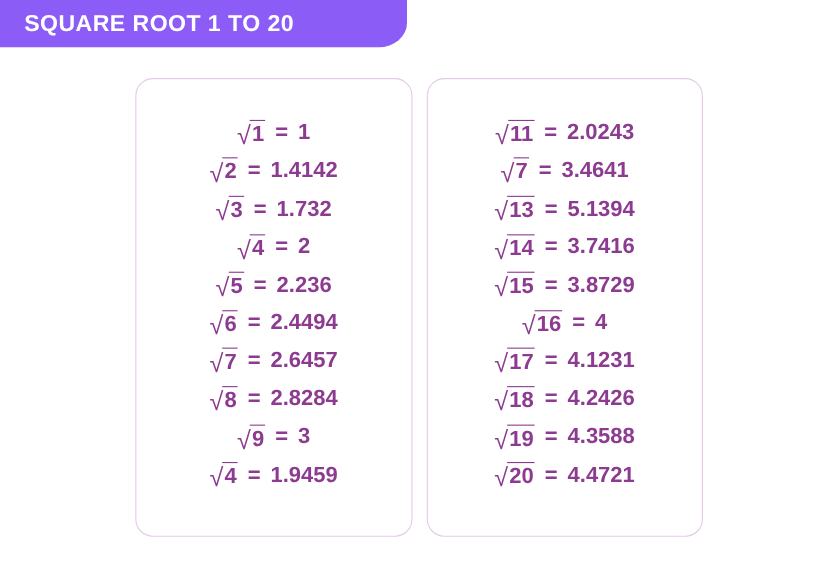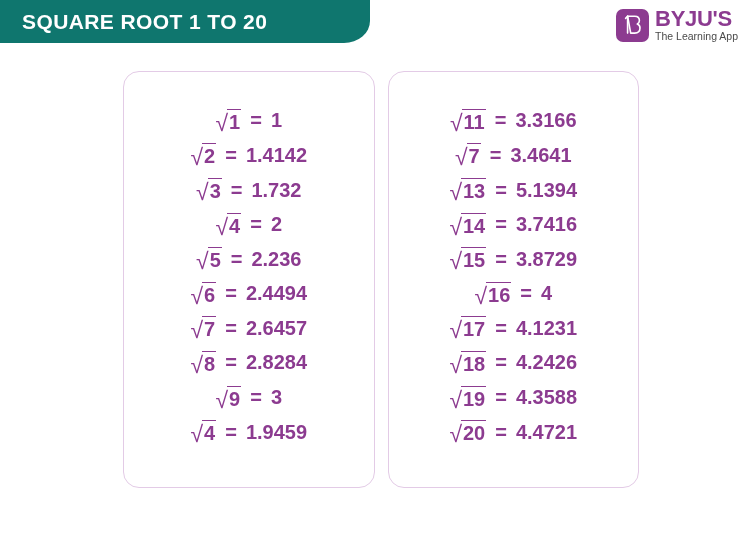--- a/index.html
+++ b/index.html
@@ -24,21 +24,21 @@
     width: 750px;
     height: 56px;
   }
 
   #title-banner {
     position: absolute;
     top: 0;
     left: 0;
     width: 370px;
     height: 43px;
-    background: #0f766e;
+    background: #8b5cf6;
     border-bottom-right-radius: 26px 22px;
     border-top-right-radius: 0 0;
     display: flex;
     align-items: center;
   }
 
   #page-title {
     color: #ffffff;
     font-size: 21px;
     font-weight: bold;
@@ -160,33 +160,20 @@
 </style>
 </head>
 <body>
 
 <div id="header">
 
   <div id="title-banner">
     <span id="page-title">SQUARE ROOT 1 TO 20</span>
   </div>
 
-  <div id="brand-logo">
-    <span id="brand-mark">
-      <svg width="33" height="33" viewBox="0 0 33 33">
-        <path d="M11.6 7.2 h7.2 c2.9 0 4.6 1.9 4.6 4.4 c0 1.7 -0.8 2.9 -2.1 3.5 c1.7 0.6 2.7 2.0 2.7 4.0 c0 3.0 -2.1 5.0 -5.3 5.0 h-4.0 z" fill="none" stroke="#ffffff" stroke-width="1.6" stroke-linejoin="round"></path>
-        <path d="M11.6 7.2 L11.6 24.1" fill="none" stroke="#ffffff" stroke-width="1.6" stroke-linecap="round"></path>
-        <path d="M9.6 9.4 L11.6 7.2" fill="none" stroke="#ffffff" stroke-width="1.6" stroke-linecap="round"></path>
-      </svg>
-    </span>
-    <span id="brand-text">
-      <span id="brand-name">BYJU'S</span>
-      <span id="brand-tagline">The Learning App</span>
-    </span>
-  </div>
 
 </div>
 
 <div id="cards">
     <div class="card">
       <div class="row">
         <span class="radical">
           <span class="radical-glyph">√</span>
           <span class="radicand">1</span>
         </span>
@@ -266,21 +253,21 @@
         <span class="value">1.9459</span>
       </div>
     </div>
     <div class="card">
       <div class="row">
         <span class="radical">
           <span class="radical-glyph">√</span>
           <span class="radicand">11</span>
         </span>
         <span class="equals">=</span>
-        <span class="value">3.3166</span>
+        <span class="value">2.0243</span>
       </div>
       <div class="row">
         <span class="radical">
           <span class="radical-glyph">√</span>
           <span class="radicand">7</span>
         </span>
         <span class="equals">=</span>
         <span class="value">3.4641</span>
       </div>
       <div class="row">

